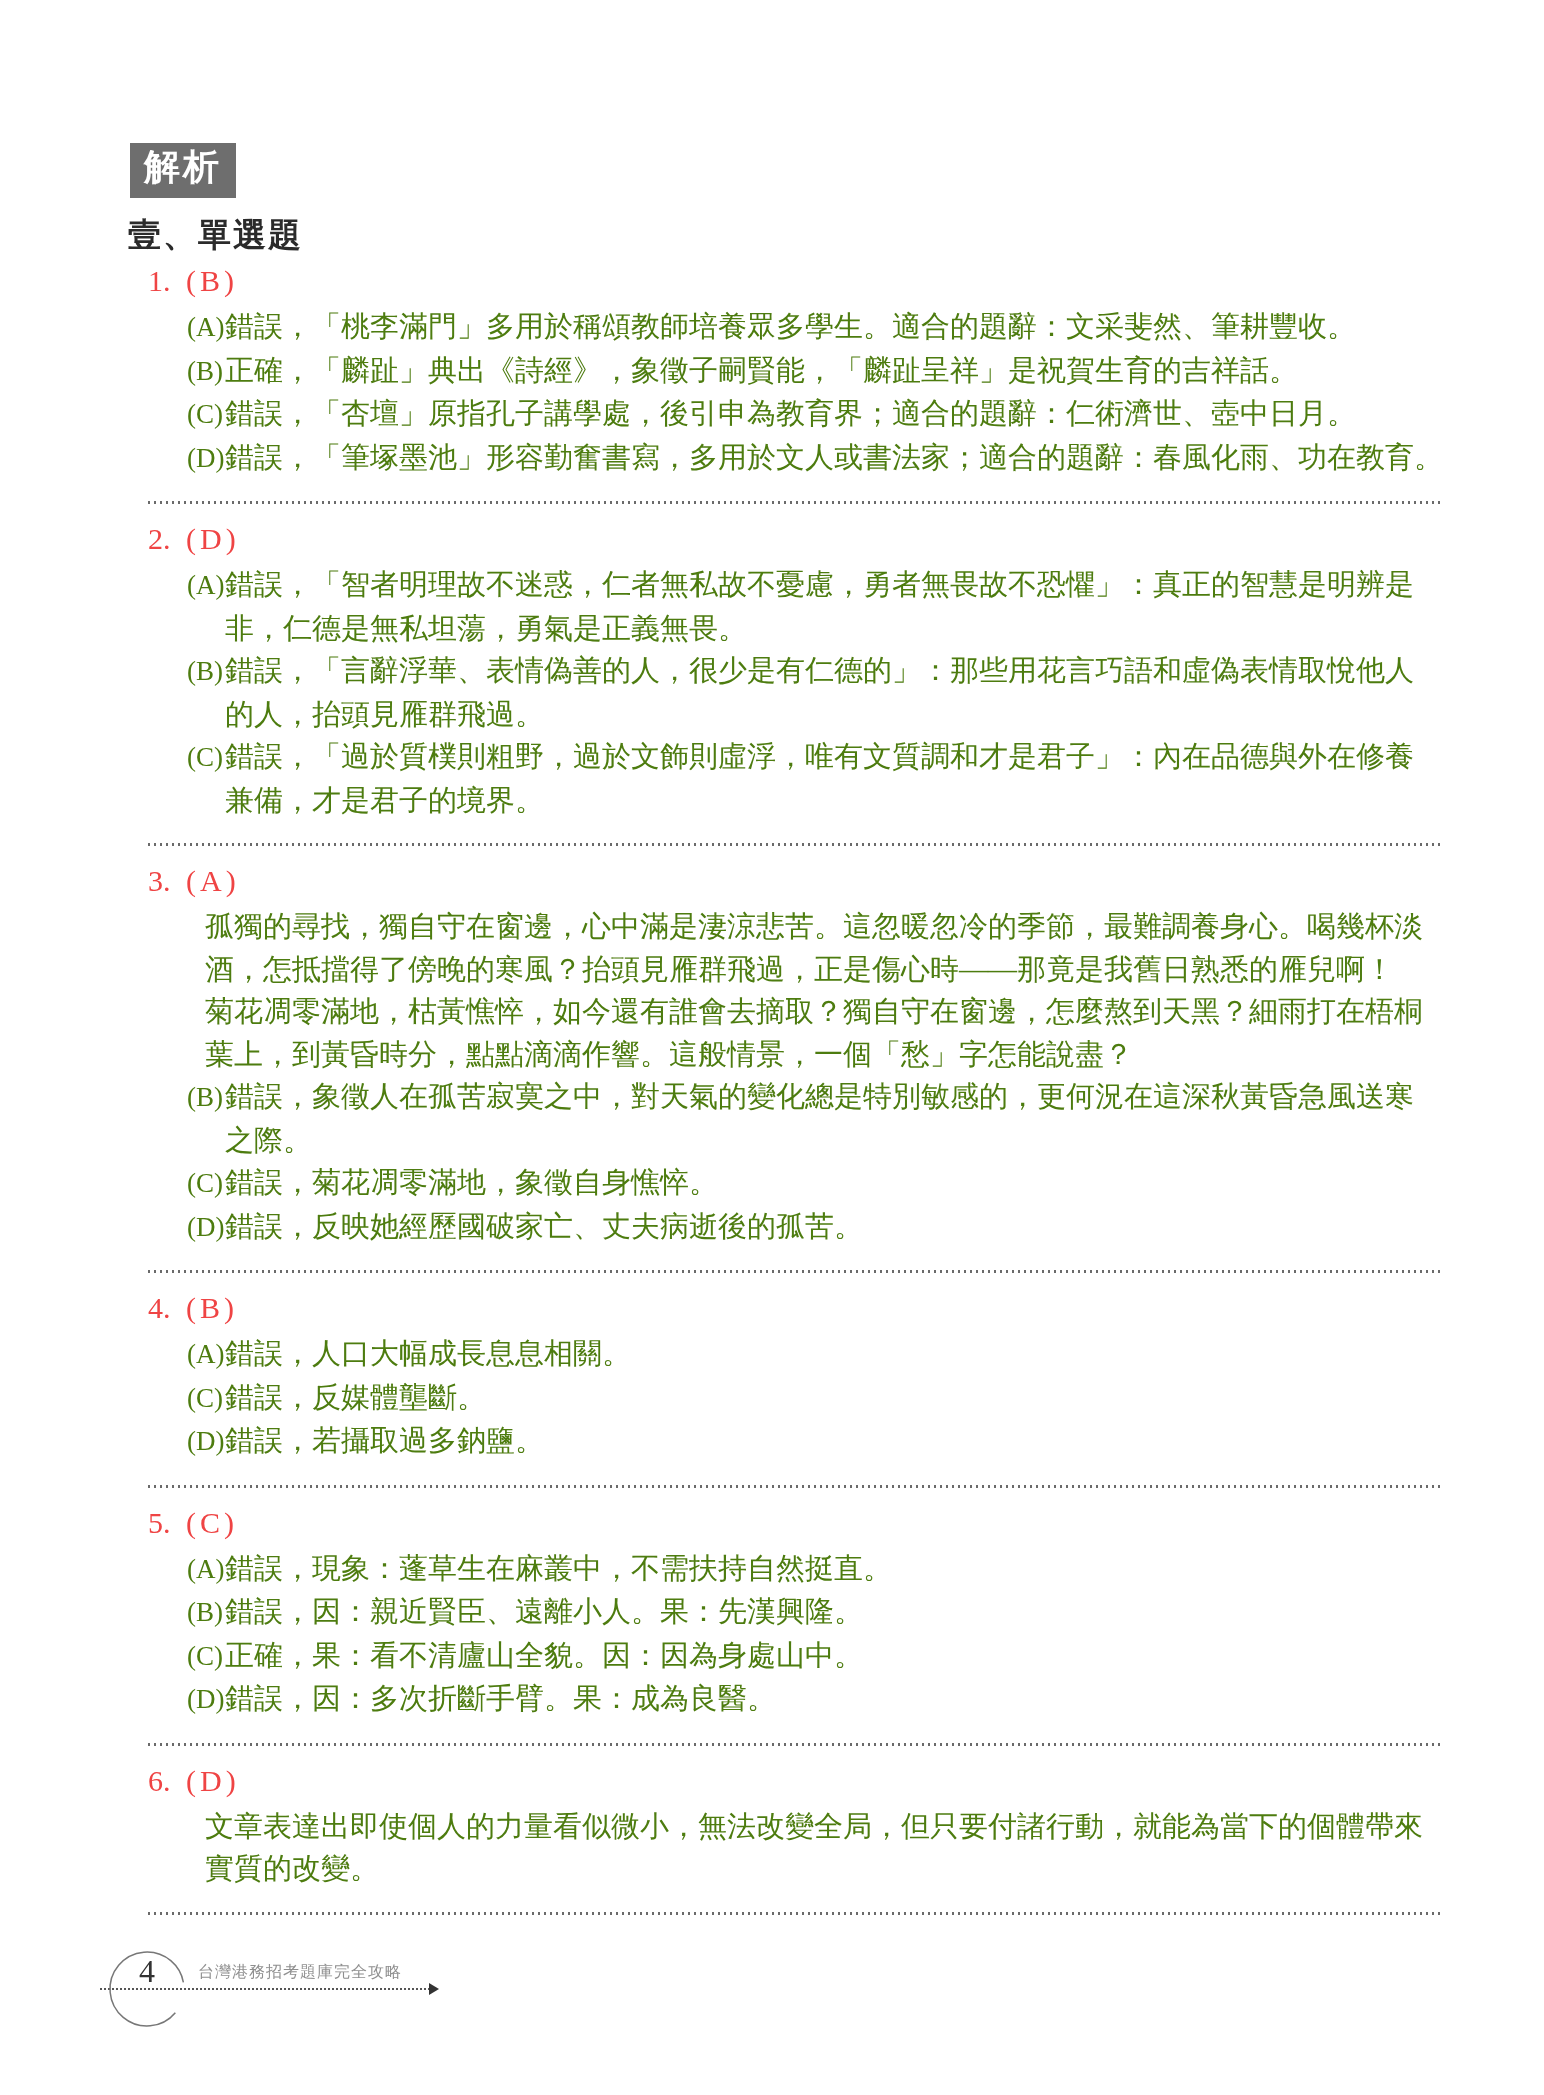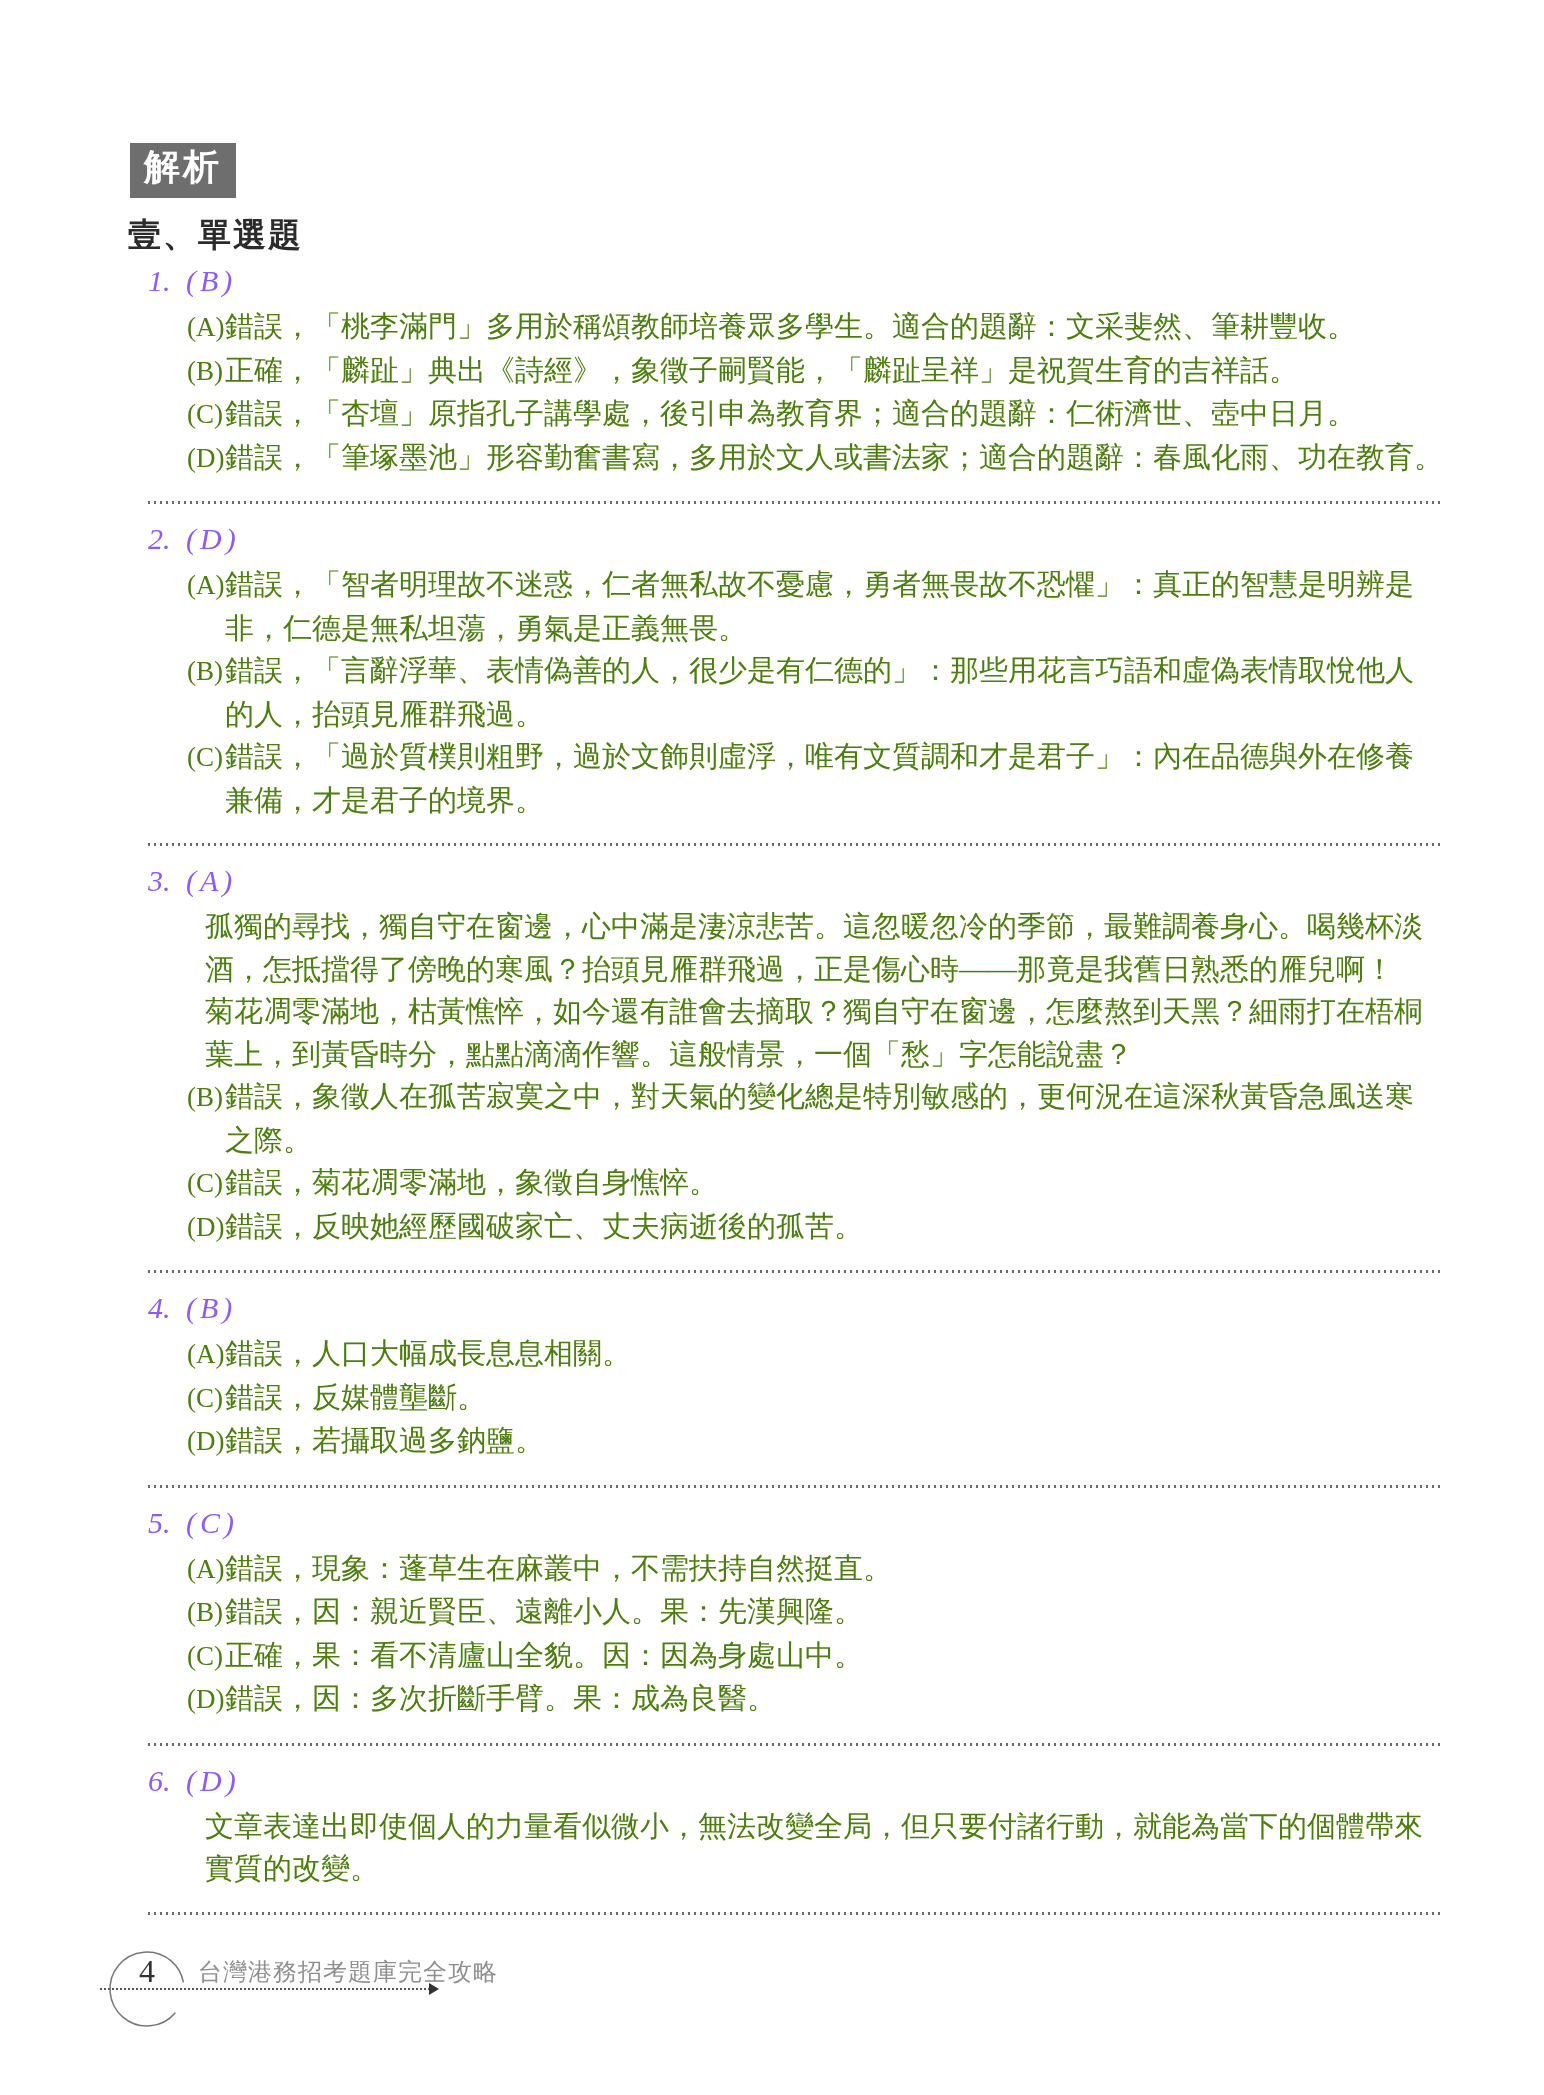--- a/index.html
+++ b/index.html
@@ -17,21 +17,21 @@
   }
   .section-title{
     position:absolute;left:128px;top:215px;
     font-size:33px;font-weight:bold;color:#2b2b2b;letter-spacing:2px;
     line-height:40px;
   }
   .questions{
     position:absolute;left:148px;top:262px;width:1292px;
   }
   .q-header{
-    font-size:30px;line-height:38px;margin-bottom:5px;color:#8b5cf6;font-style:italic;
+    font-size:30px;line-height:38px;margin-bottom:5px;color:#ef4444;
   }
   .q-num{display:inline-block;min-width:26px;}
   .q-ans{margin-left:12px;letter-spacing:4px;}
   .q-items{margin-left:39px;font-size:29px;}
   .opt-line,.opt-cont,.prose-line{
     line-height:42.5px;white-space:nowrap;color:#4d7c0f;
   }
   .opt-marker{display:inline-block;width:38px;font-size:27px;}
   .opt-cont{margin-left:38px;}
   .prose-line{margin-left:18px;}
@@ -51,21 +51,21 @@
     border-left:10px solid #333333;
     border-top:6px solid transparent;border-bottom:6px solid transparent;
   }
   .page-circle{position:absolute;left:105px;top:1947px;width:84px;height:84px;}
   .page-number{
     position:absolute;left:105px;top:1953px;width:84px;text-align:center;
     font-size:32px;color:#333333;
   }
   .book-title{
     position:absolute;left:198px;top:1959px;
-    font-size:24px;color:#8f8f8f;letter-spacing:1px;line-height:26px;
+    font-size:16px;color:#8f8f8f;letter-spacing:1px;line-height:26px;
   }
 </style>
 </head>
 <body>
 
 <div class="badge">
   <span>解析</span>
 </div>
 
 <div class="section-title">壹、單選題</div>

